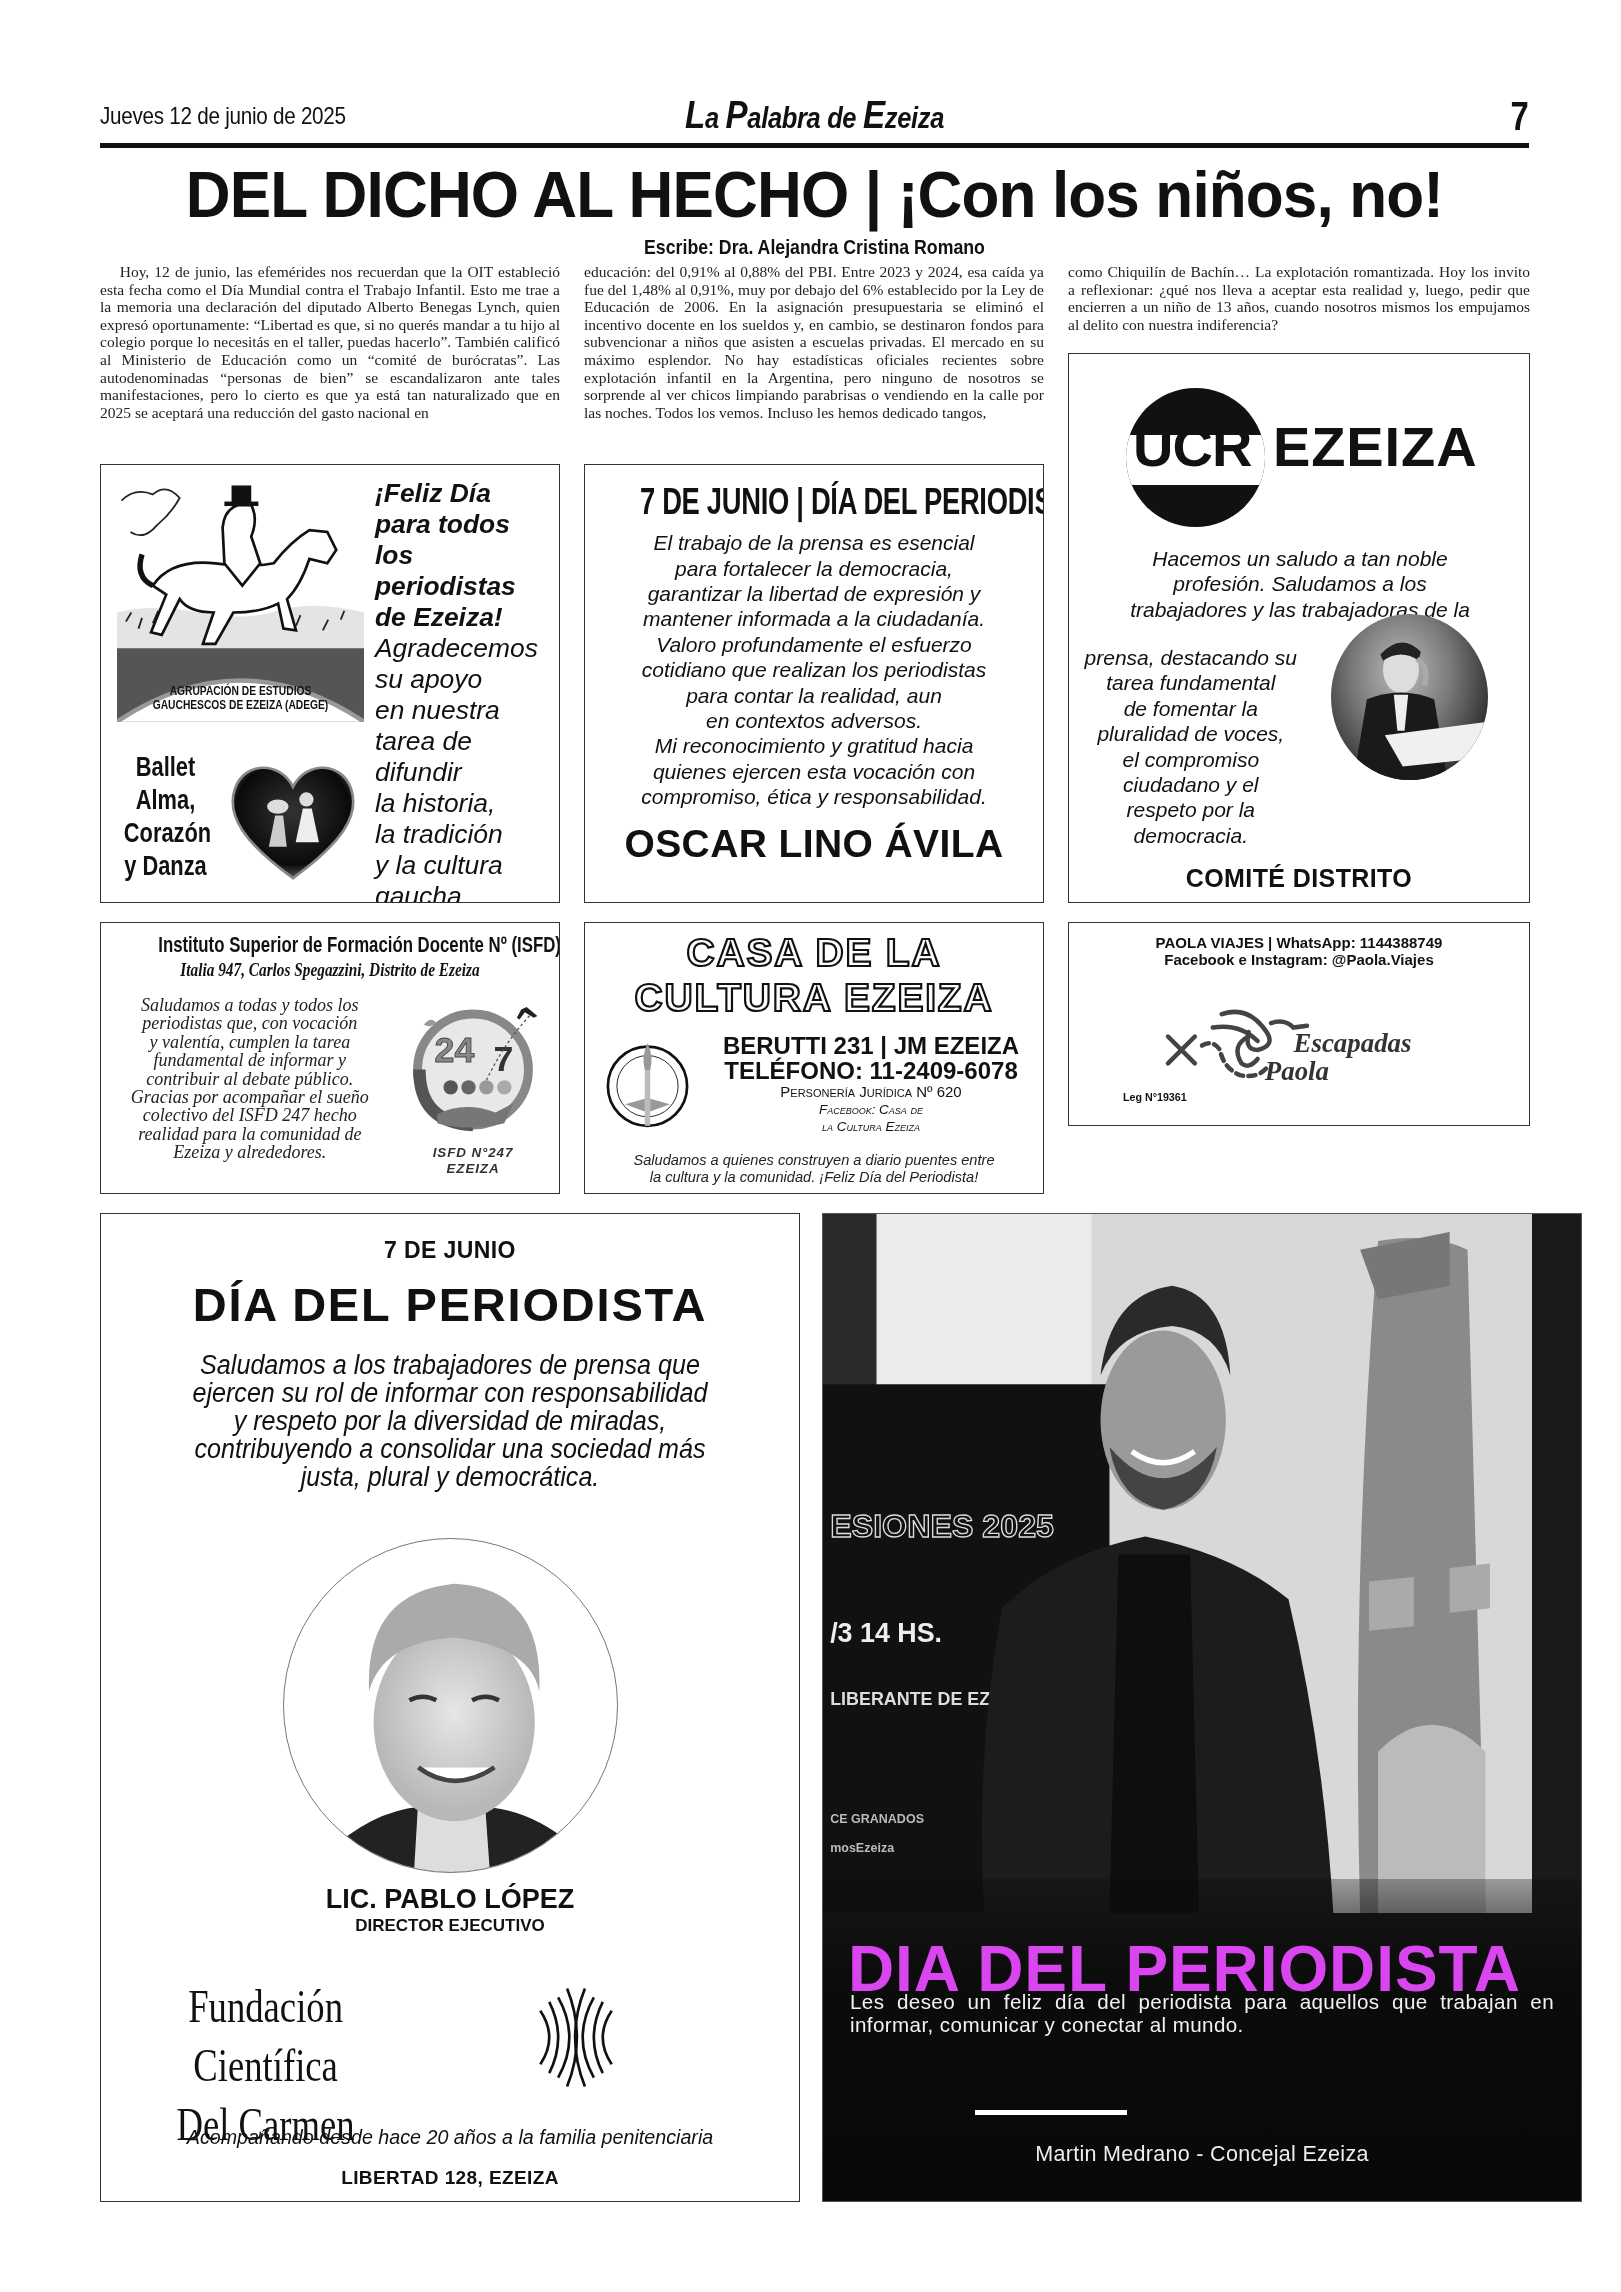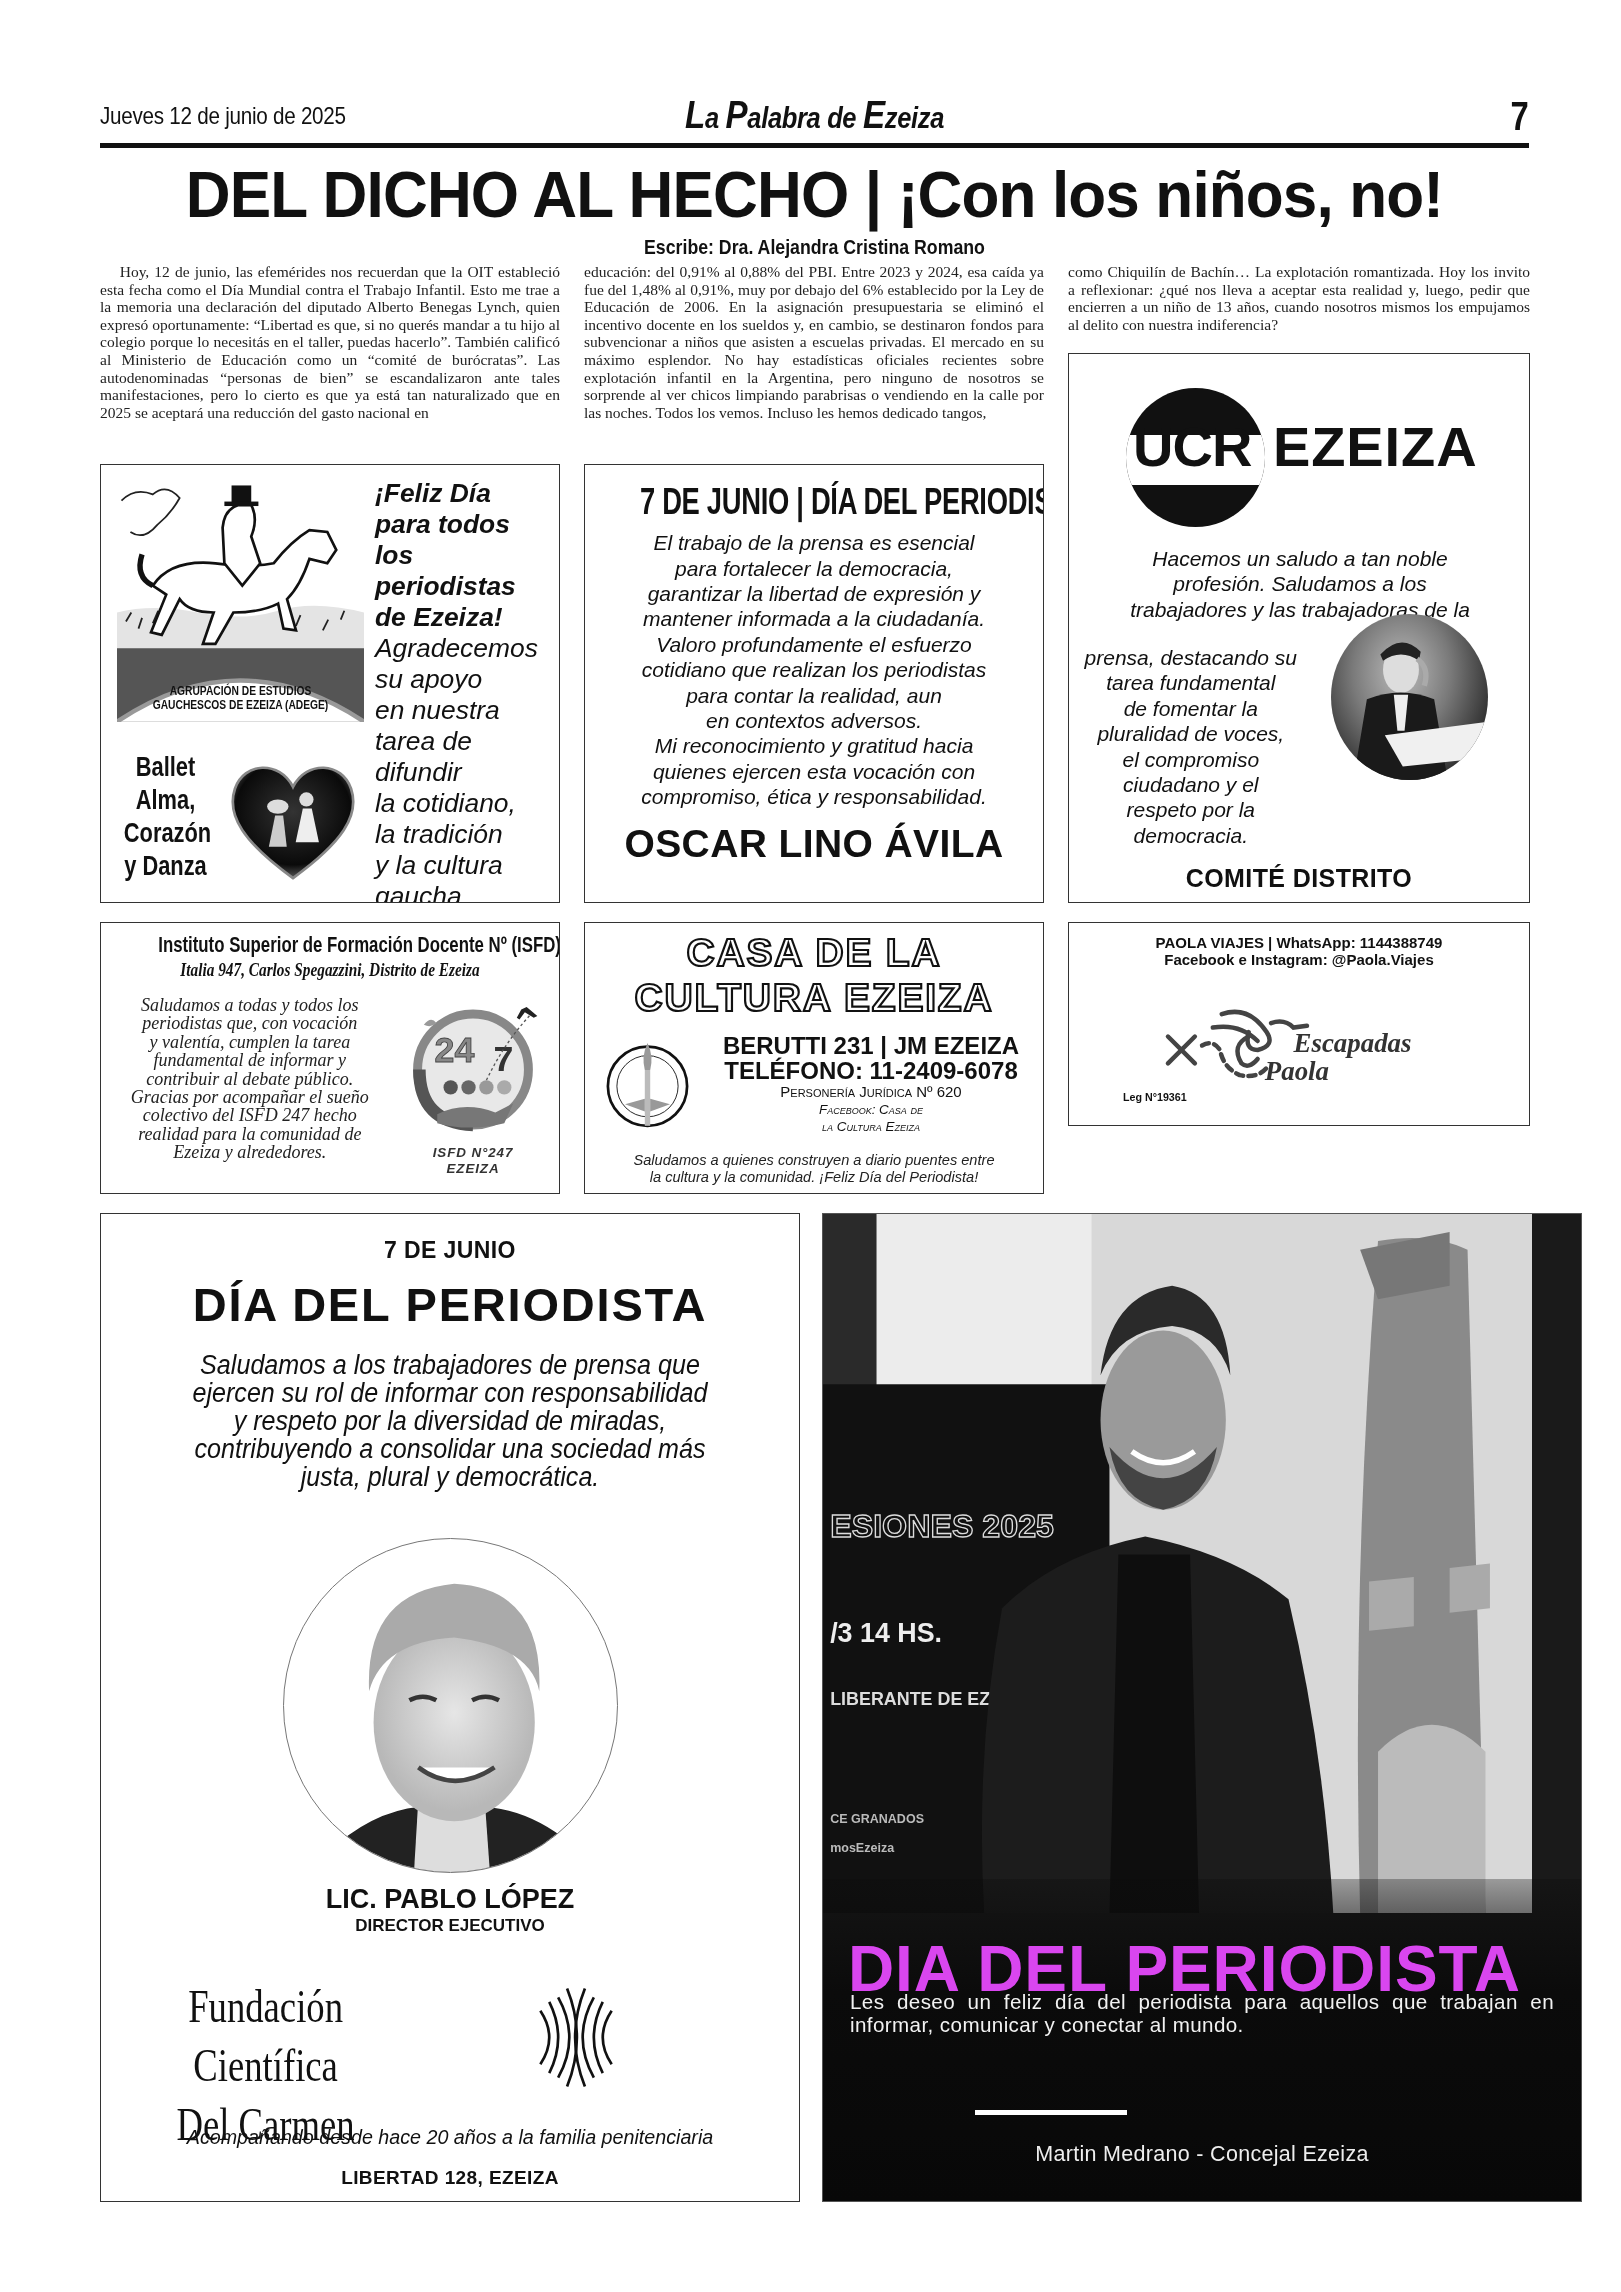--- a/index.html
+++ b/index.html
@@ -166,21 +166,21 @@
   <div class="adege-text">
     <b><div>¡Feliz Día</div>
     <div>para todos los</div>
     <div>periodistas</div>
     <div>de Ezeiza!</div></b>
     <div>Agradecemos</div>
     <div>su apoyo</div>
     <div>en nuestra</div>
     <div>tarea de</div>
     <div>difundir</div>
-    <div>la cotidiano,</div>
+    <div>la historia,</div>
     <div>la tradición</div>
     <div>y la cultura</div>
     <div>gaucha.</div>
   </div>
 </div>
 
 <div class="box b-oscar">
   <div class="oscar-title">7 DE JUNIO | DÍA DEL PERIODISTA</div>
   <div class="oscar-body">
     <div>El trabajo de la prensa es esencial</div>

